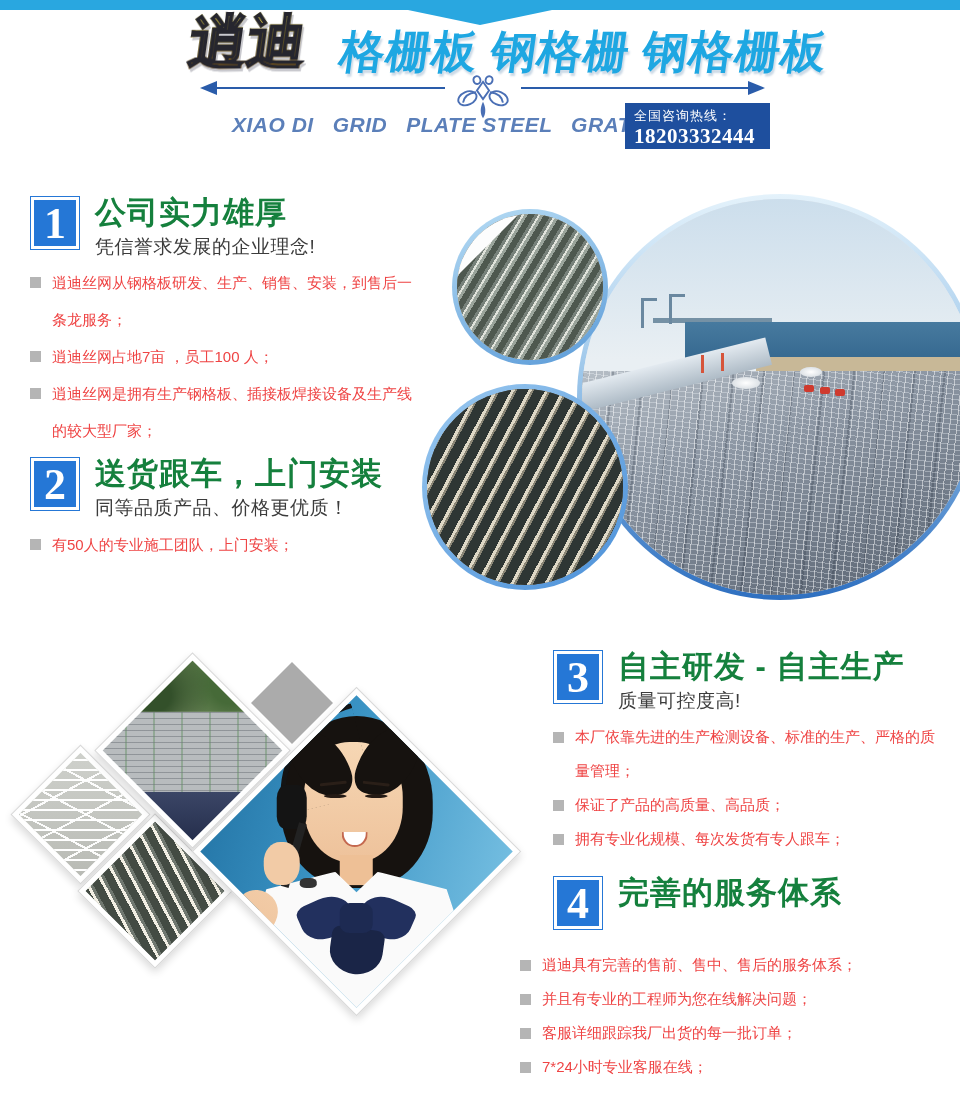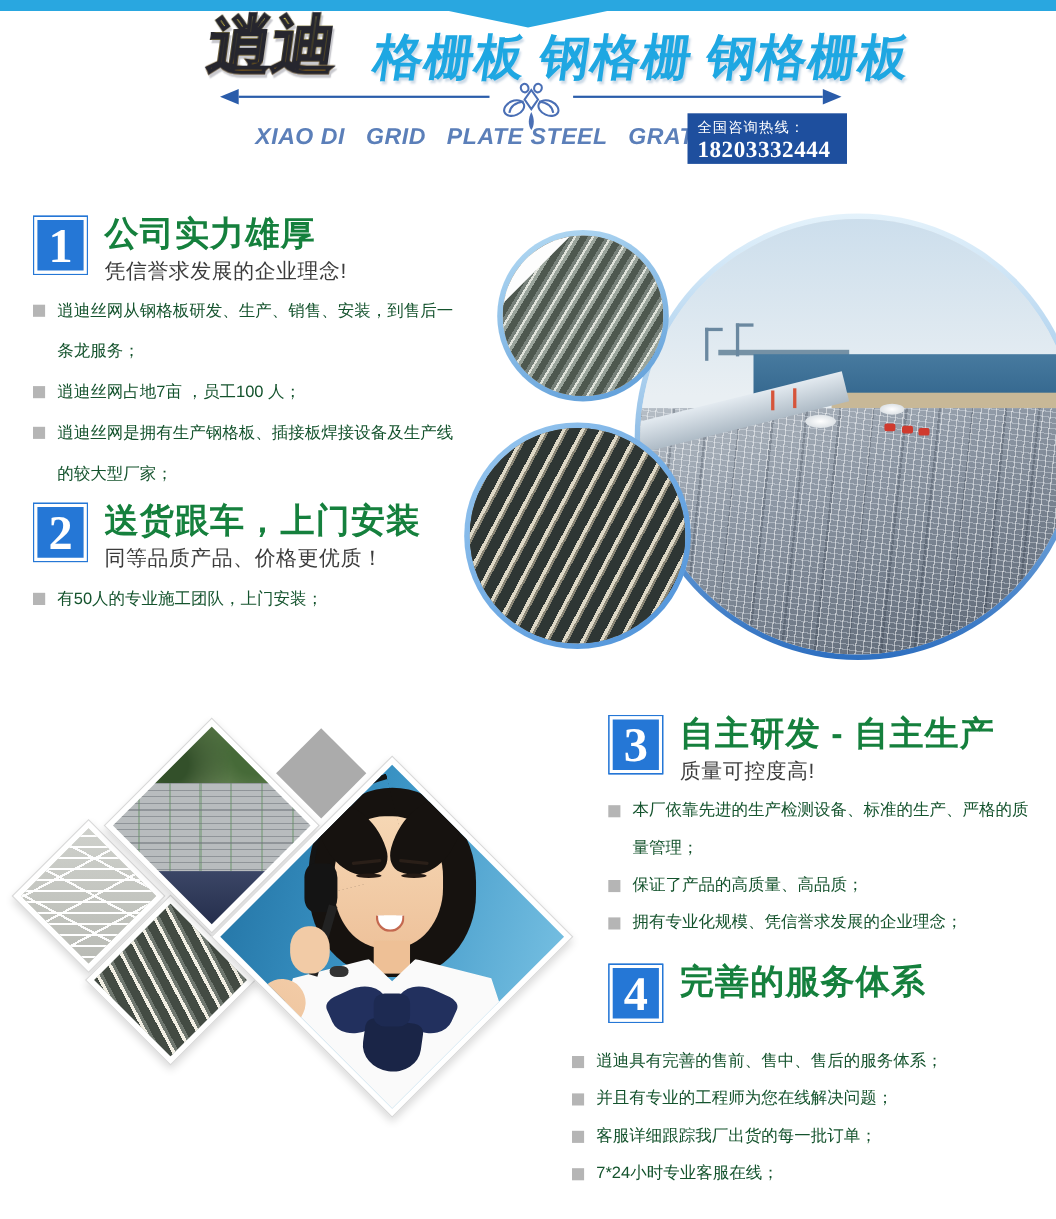--- a/index.html
+++ b/index.html
@@ -40,21 +40,21 @@
   
   .s-head { position:absolute; display:flex; gap:15px; align-items:flex-start; }
   .numbox { width:50px; height:54px; background:#2577d6; border:1px solid #2577d6;
     box-shadow:inset 0 0 0 3px #fff; color:#fff; display:flex; align-items:center; justify-content:center;
     font-family:"Liberation Serif","DejaVu Serif",serif; font-size:44px; font-weight:bold; flex:0 0 auto; }
   .s-title { font-size:31px; font-weight:bold; color:#15803d; letter-spacing:1px; line-height:1.1; }
   .s-sub { font-size:19px; color:#3c3c3c; margin-top:4px; letter-spacing:0.5px; }
 
   
   .blist { position:absolute; list-style:none; }
-  .blist li { position:relative; padding-left:22px; font-size:15px; color:#14532d; line-height:37px; }
+  .blist li { position:relative; padding-left:22px; font-size:15px; color:#ef4444; line-height:37px; }
   .blist.tight li { line-height:34px; }
   .blist .sq { position:absolute; left:0; top:13px; width:11px; height:11px; background:#b5b5b5; }
   .blist.tight .sq { top:12px; }
 
   
   .circle { position:absolute; border-radius:50%; padding:5px; }
   .circle .inner { position:relative; width:100%; height:100%; border-radius:50%; overflow:hidden; background:#dfe6ec; }
   .c-big { left:577px; top:194px; width:406px; height:406px; z-index:1;
     background:linear-gradient(180deg,#e4f2fb 0%,#9cc6ea 45%,#2e6fc0 100%); }
   .c-small { left:452px; top:209px; width:156px; height:156px; z-index:3;
@@ -316,21 +316,21 @@
   <div class="s-head" style="left:553px; top:650px;">
     <div class="numbox">3</div>
     <div>
       <div class="s-title">自主研发 - 自主生产</div>
       <div class="s-sub">质量可控度高!</div>
     </div>
   </div>
   <ul class="blist tight" style="left:553px; top:720px; width:392px;">
     <li><span class="sq"></span><span>本厂依靠先进的生产检测设备、标准的生产、严格的质量管理；</span></li>
     <li><span class="sq"></span><span>保证了产品的高质量、高品质；</span></li>
-    <li><span class="sq"></span><span>拥有专业化规模、凭信誉求发展的企业理念；</span></li>
+    <li><span class="sq"></span><span>拥有专业化规模、每次发货有专人跟车；</span></li>
   </ul>
 
   <div class="s-head" style="left:553px; top:876px;">
     <div class="numbox">4</div>
     <div>
       <div class="s-title">完善的服务体系</div>
     </div>
   </div>
   <ul class="blist tight" style="left:520px; top:948px; width:392px;">
     <li><span class="sq"></span><span>逍迪具有完善的售前、售中、售后的服务体系；</span></li>

